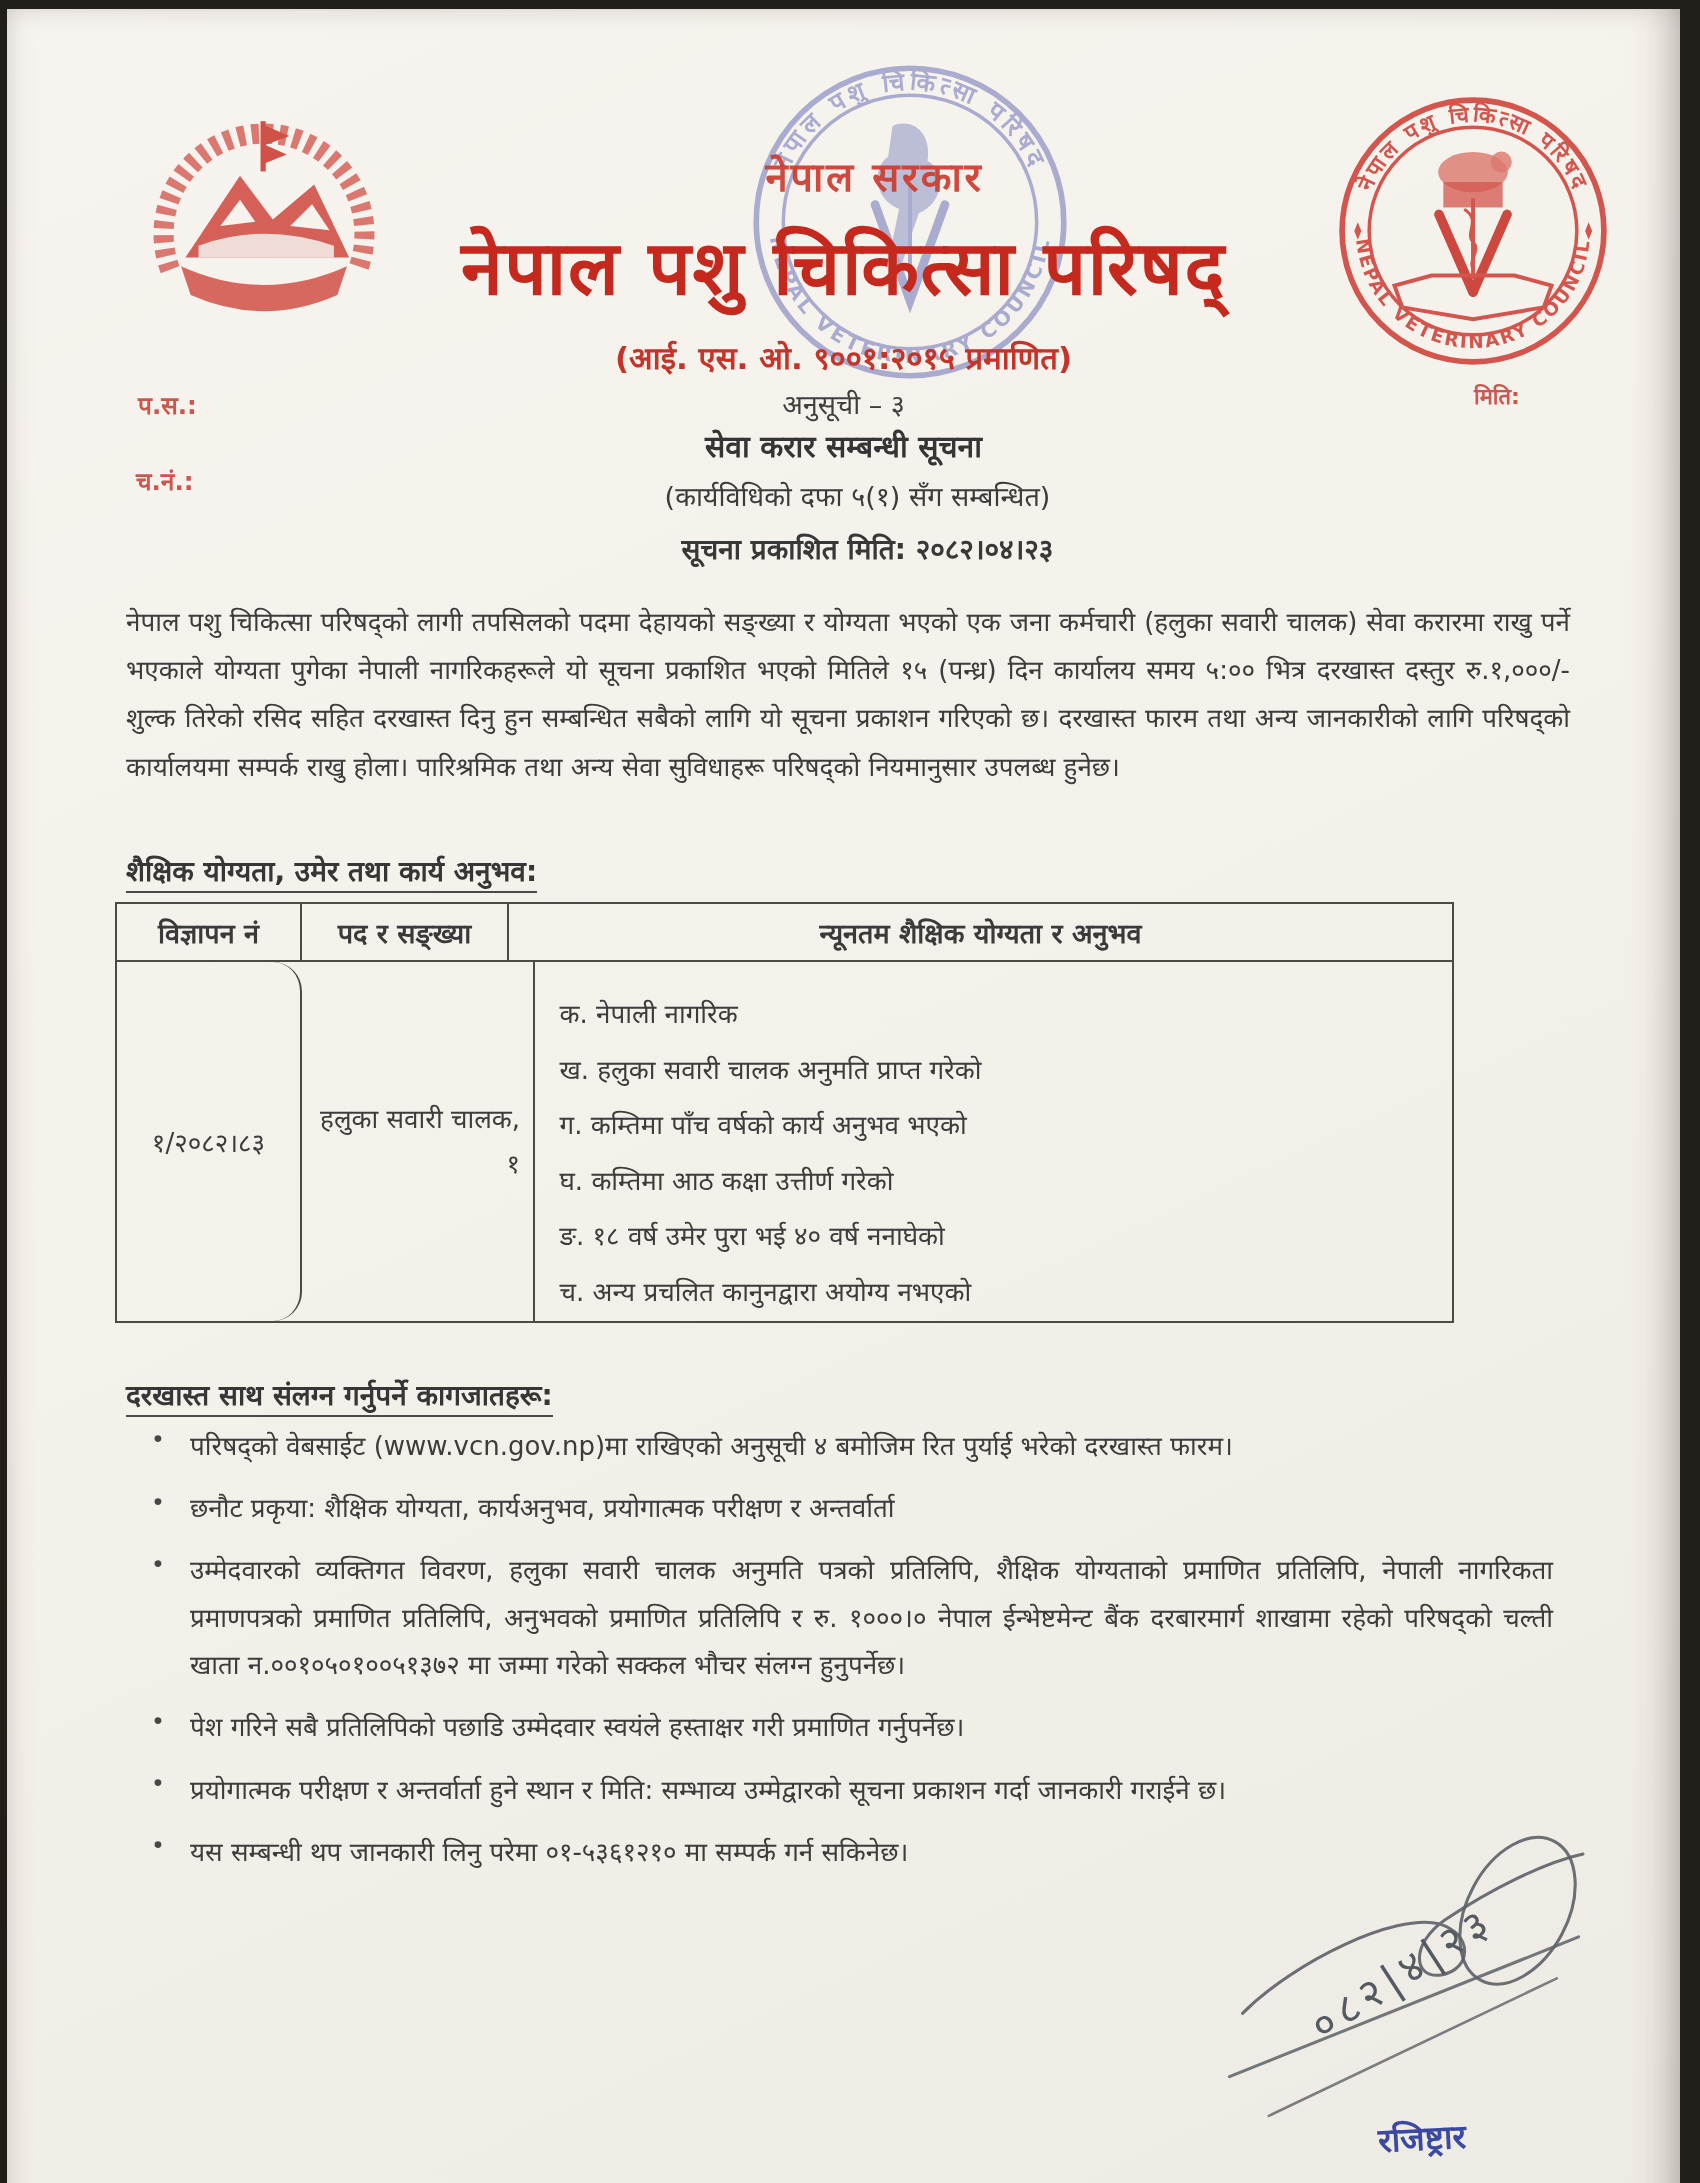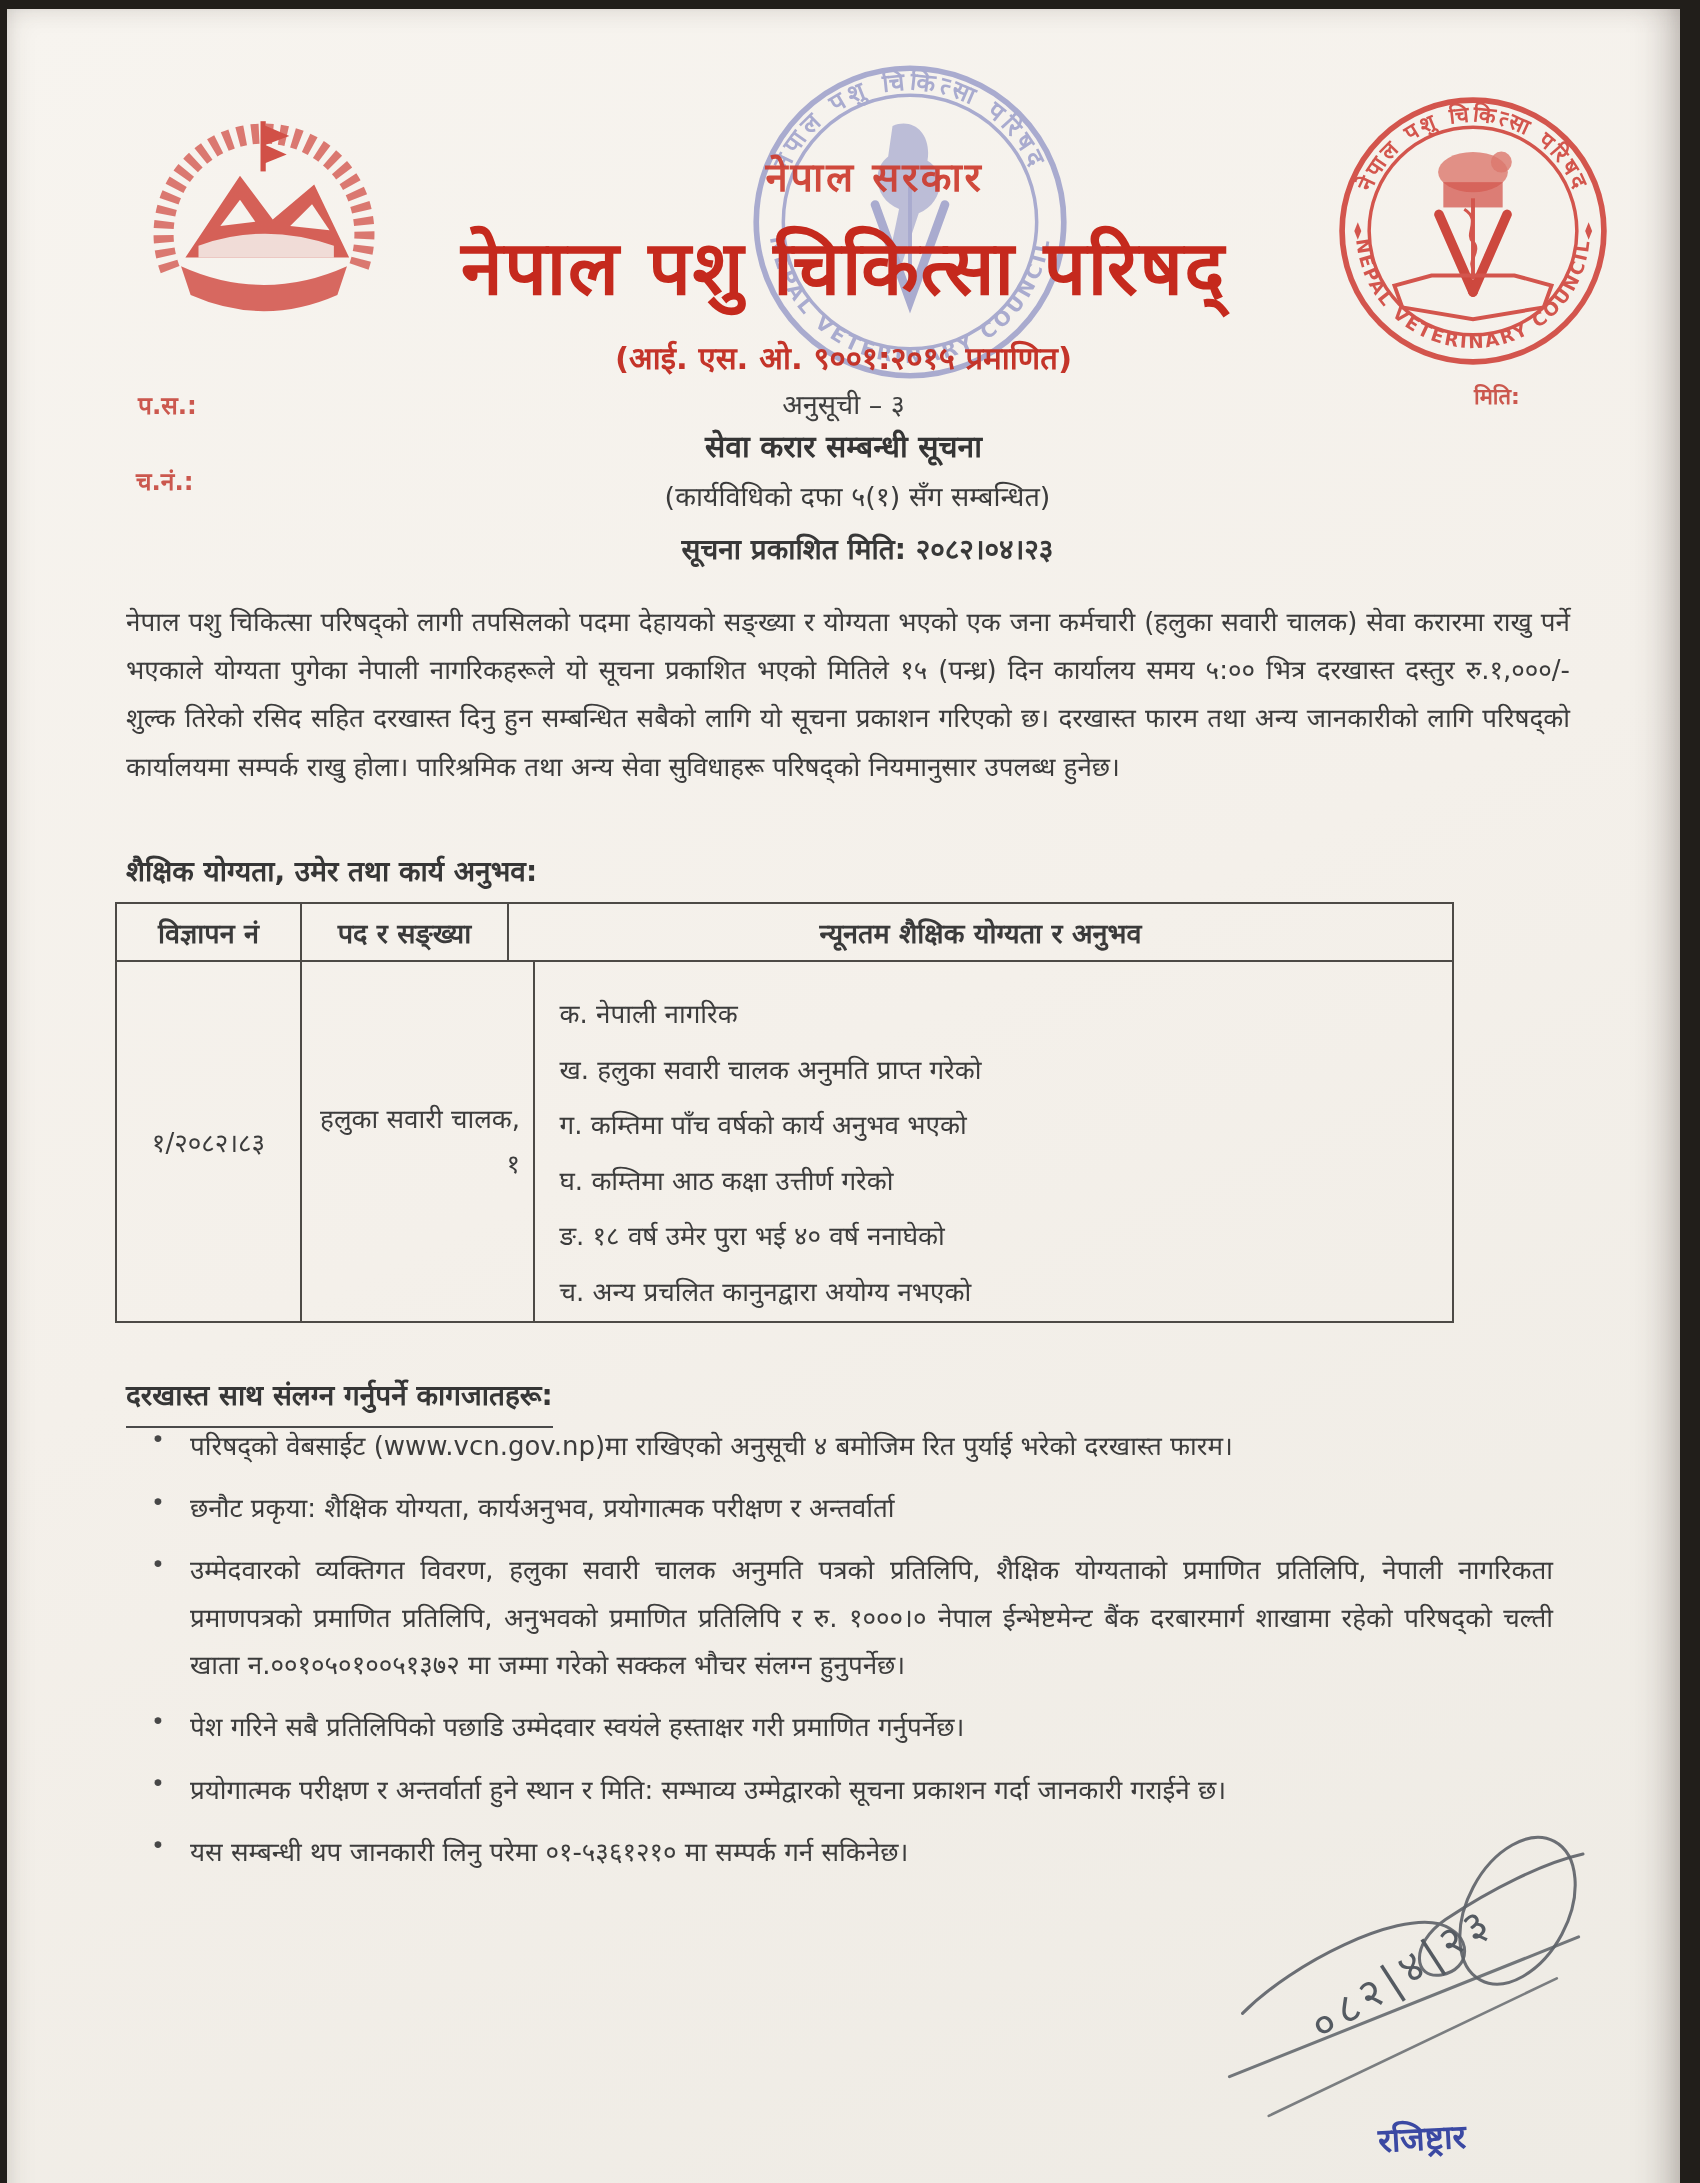--- a/index.html
+++ b/index.html
@@ -26,33 +26,33 @@
   .schedule-line{top:376px;font-size:27px;color:#3f3f3f;}
   .ref-label{left:131px;top:379px;font-size:24.5px;font-weight:bold;}
   .date-label{left:1467px;top:371px;font-size:22px;font-weight:bold;}
   .channel-label{left:129px;top:455px;font-size:24.5px;font-weight:bold;}
   .notice-title{top:416px;font-size:30px;font-weight:bold;color:#353535;}
   .notice-ref{top:468px;font-size:27px;color:#3b3b3b;padding-left:28px;}
   .published-line{top:520px;font-size:28px;font-weight:bold;color:#383838;padding-left:48px;}
 
   .intro{left:119px;right:110px;top:589px;font-size:26px;line-height:1.86;color:#3c3c3c;text-align:justify;}
 
-  .sec-heading{font-size:28px;font-weight:bold;color:#363636;border-bottom:2.6px solid #4a4a4a;padding-bottom:13px;display:inline-block;}
+  .sec-heading{font-size:28px;font-weight:bold;color:#363636;border-bottom:2.6px solid #4a4a4a;padding-bottom:2px;display:inline-block;}
   .edu-heading-wrap{left:119px;top:842px;}
   .attach-heading-wrap{left:119px;top:1366px;}
 
   .qtable{left:108px;top:893px;width:1335px;height:417px;border:2.2px solid #4d4a46;display:flex;flex-direction:column;}
   .qtable .thead{display:flex;border-bottom:2.2px solid #4d4a46;height:66px;}
   .qtable .tbody{display:flex;flex:1;}
   .qtable .c1{width:183px;border-right:2.2px solid #4d4a46;}
   .qtable .c2{width:205px;border-right:2.2px solid #4d4a46;text-align:right;}
   .qtable .c3{flex:1;}
   .th{display:flex;align-items:center;justify-content:center;font-size:27px;font-weight:bold;color:#3a3a3a;}
   .td{font-size:26px;color:#3c3c3c;}
-  .cell-center{display:flex;align-items:center;justify-content:center;text-align:center;}
+  .cell-center{display:flex;align-items:center;justify-content:center;text-align:center;border-radius:29px;}
   .cell-post{display:flex;align-items:center;justify-content:flex-start;padding:0 13px;line-height:1.7;}
   .criteria{padding:24.5px 17.5px 0 24.5px;line-height:2.14;}
 
   .bullets{left:144px;right:127px;top:1414px;}
   .bullet{display:flex;margin-bottom:15px;}
   .bullet .dot{width:39px;flex:0 0 39px;font-size:23.6px;color:#474747;padding-top:2.6px;}
   .bullet .btext{flex:1;font-size:26px;line-height:1.82;color:#3c3c3c;text-align:justify;}
 
   .handwritten-date{left:1290px;top:1934px;font-size:42px;color:#545a61;transform:rotate(-33deg);letter-spacing:6.1px;}
   .registrar{left:1371px;top:2106px;font-size:33px;font-weight:bold;color:#3b49a3;transform:rotate(-3deg);}

